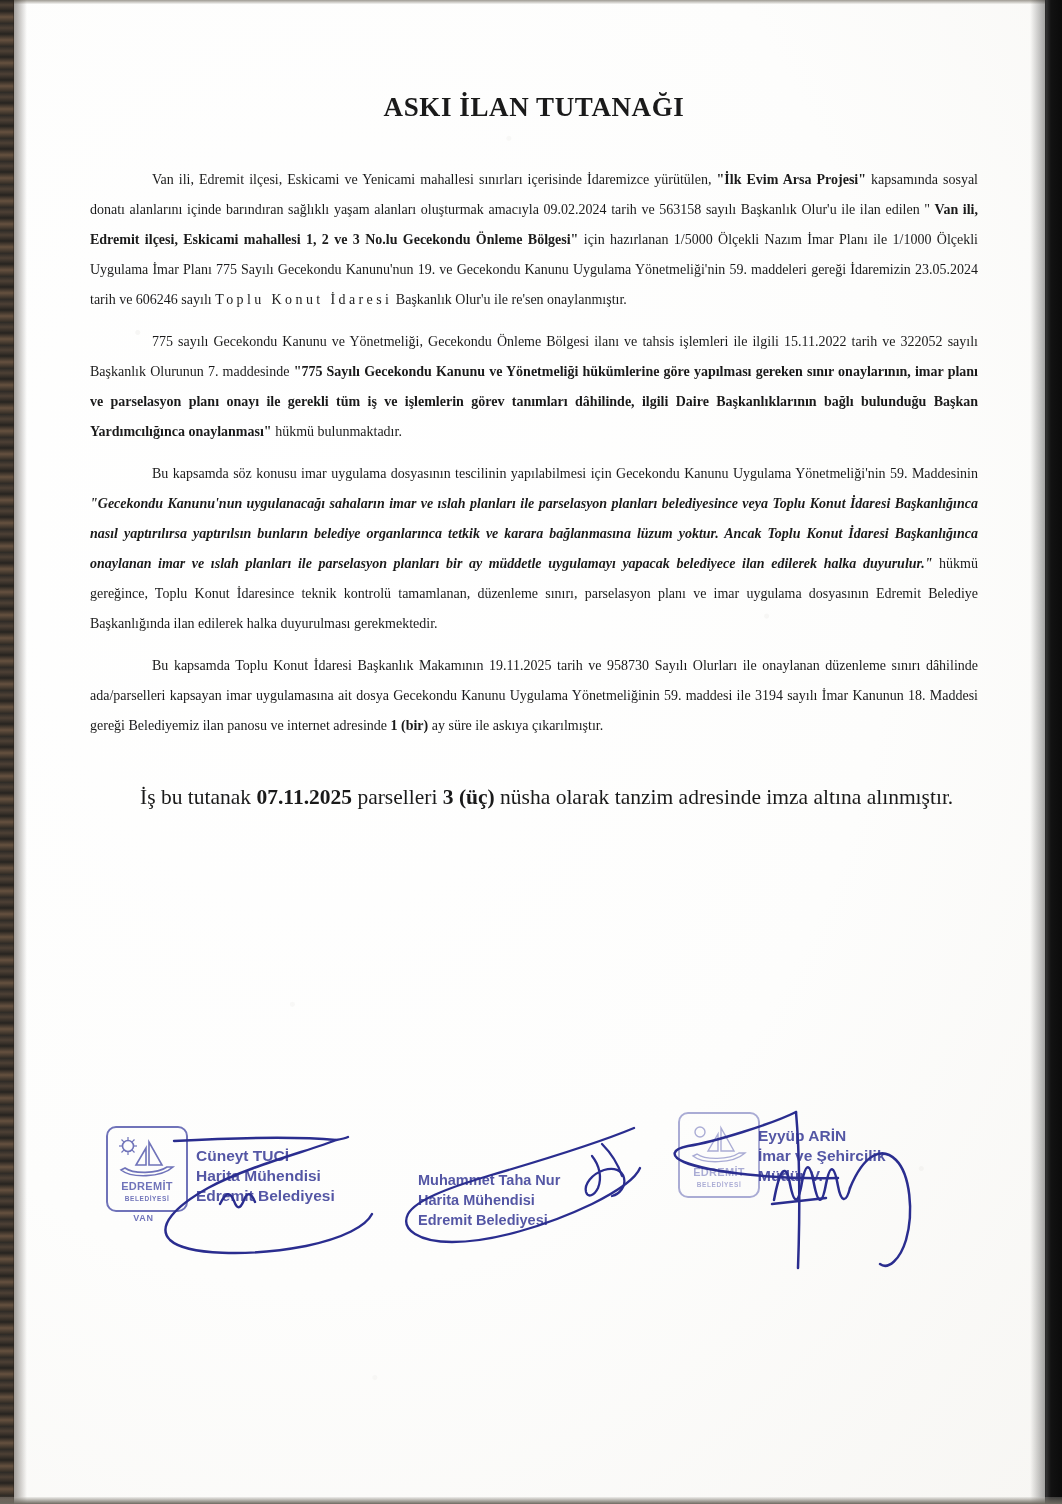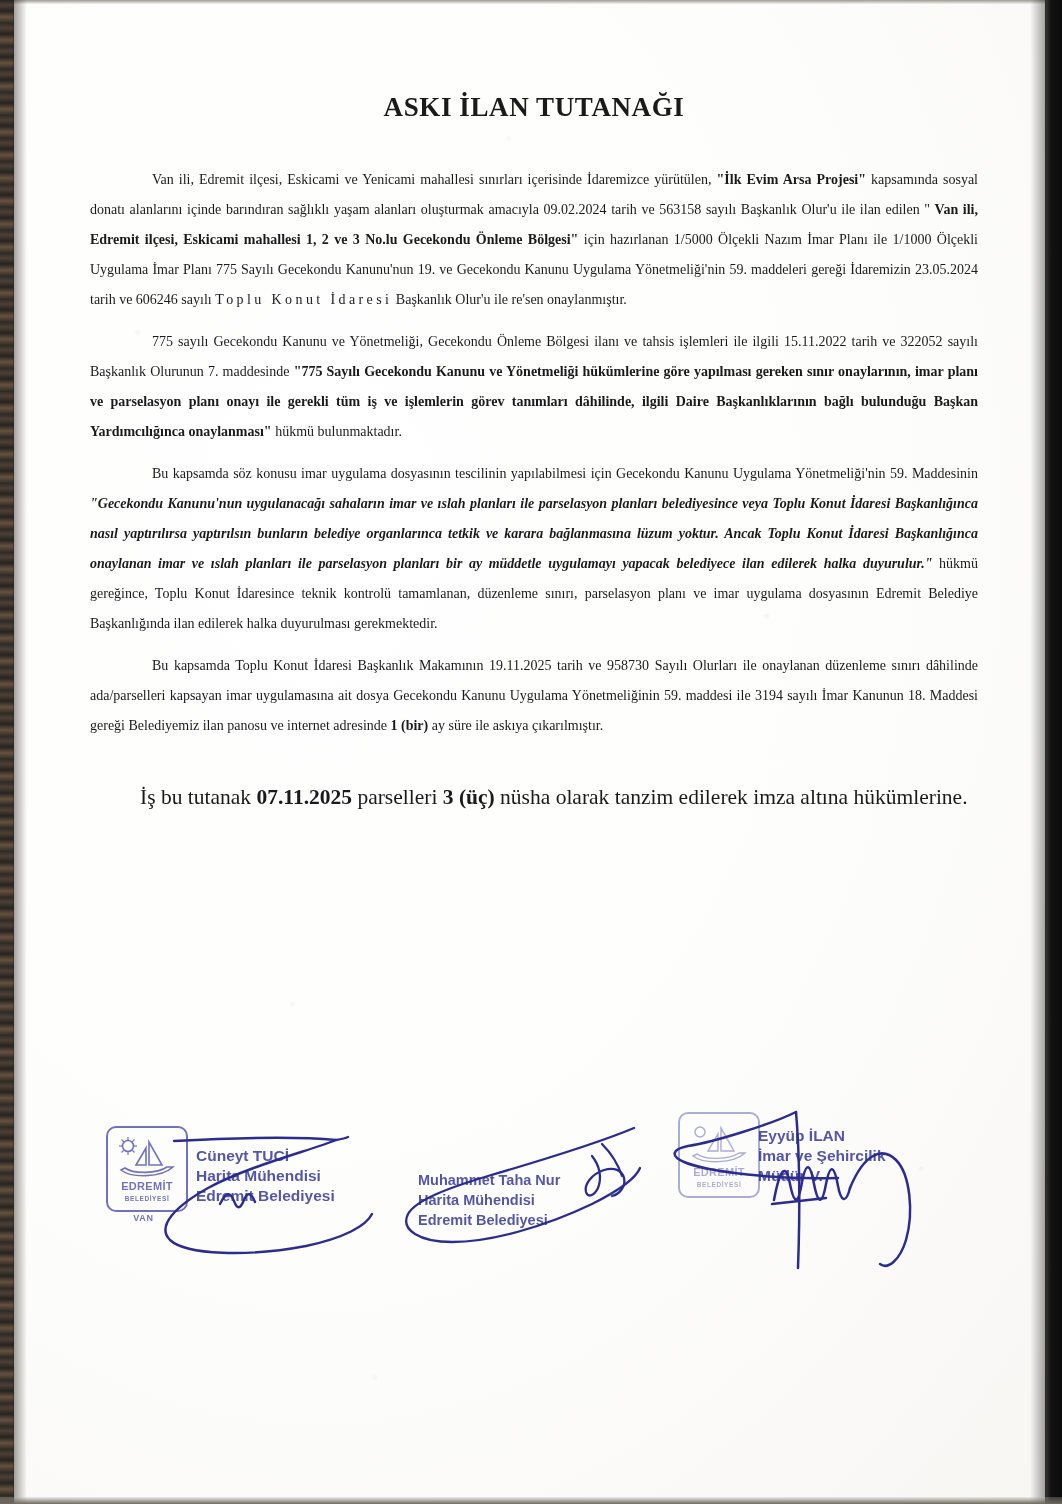--- a/index.html
+++ b/index.html
@@ -212,21 +212,21 @@
   <h1 id="doc-title">ASKI İLAN TUTANAĞI</h1>
 
   <p class="para" id="para-1"><span>Van ili, Edremit ilçesi, Eskicami ve Yenicami mahallesi sınırları içerisinde İdaremizce yürütülen, </span><b>"İlk Evim Arsa Projesi"</b><span> kapsamında  sosyal donatı alanlarını içinde barındıran sağlıklı yaşam alanları oluşturmak amacıyla 09.02.2024 tarih ve 563158 sayılı Başkanlık Olur'u ile ilan edilen " </span><b>Van ili, Edremit ilçesi, Eskicami mahallesi 1, 2 ve 3 No.lu Gecekondu Önleme Bölgesi"</b><span> için hazırlanan 1/5000 Ölçekli Nazım İmar Planı ile 1/1000 Ölçekli Uygulama İmar Planı 775 Sayılı Gecekondu Kanunu'nun 19. ve Gecekondu Kanunu Uygulama Yönetmeliği'nin 59. maddeleri gereği İdaremizin 23.05.2024 tarih ve 606246 sayılı </span><span class="sp">Toplu Konut İdaresi</span><span> Başkanlık Olur'u ile re'sen onaylanmıştır.</span></p>
 
   <p class="para" id="para-2"><span>775 sayılı Gecekondu Kanunu ve Yönetmeliği, Gecekondu Önleme Bölgesi ilanı ve tahsis işlemleri ile ilgili 15.11.2022 tarih ve 322052 sayılı Başkanlık Olurunun 7. maddesinde </span><b>"775 Sayılı Gecekondu Kanunu ve Yönetmeliği hükümlerine göre yapılması gereken sınır onaylarının, imar planı ve parselasyon planı onayı ile gerekli tüm iş ve işlemlerin görev tanımları dâhilinde, ilgili Daire Başkanlıklarının bağlı bulunduğu Başkan Yardımcılığınca onaylanması"</b><span> hükmü bulunmaktadır.</span></p>
 
   <p class="para" id="para-3"><span>Bu kapsamda söz konusu imar uygulama dosyasının tescilinin yapılabilmesi için Gecekondu Kanunu Uygulama Yönetmeliği'nin 59. Maddesinin </span><span class="bi">"Gecekondu Kanunu'nun uygulanacağı sahaların imar ve ıslah planları ile parselasyon planları belediyesince veya Toplu Konut İdaresi Başkanlığınca nasıl yaptırılırsa yaptırılsın bunların belediye organlarınca tetkik ve karara bağlanmasına lüzum yoktur. Ancak Toplu Konut İdaresi Başkanlığınca onaylanan imar ve ıslah planları ile parselasyon planları bir ay müddetle uygulamayı yapacak belediyece ilan edilerek halka duyurulur."</span><span> hükmü gereğince, Toplu Konut İdaresince teknik kontrolü tamamlanan, düzenleme sınırı, parselasyon planı ve imar uygulama dosyasının Edremit Belediye Başkanlığında ilan edilerek halka duyurulması gerekmektedir.</span></p>
 
   <p class="para" id="para-4"><span>Bu kapsamda Toplu Konut İdaresi Başkanlık Makamının 19.11.2025 tarih ve 958730 Sayılı Olurları ile onaylanan düzenleme sınırı dâhilinde ada/parselleri kapsayan imar uygulamasına ait dosya Gecekondu Kanunu Uygulama Yönetmeliğinin 59. maddesi ile 3194 sayılı İmar Kanunun 18. Maddesi gereği Belediyemiz ilan panosu ve internet adresinde </span><b>1 (bir)</b><span> ay süre ile askıya çıkarılmıştır.</span></p>
 
-  <p id="closing-line"><span>İş bu tutanak </span><b>07.11.2025</b><span> parselleri </span><b>3 (üç)</b><span> nüsha olarak tanzim edilerek imza altına hükümlerine.</span></p>
+  <p id="closing-line"><span>İş bu tutanak </span><b>07.11.2025</b><span> parselleri </span><b>3 (üç)</b><span> nüsha olarak tanzim adresinde imza altına alınmıştır.</span></p>
 
 </div>
 
 <div id="signature-row">
 
   <div class="stamp" id="stamp-left">
     <svg width="64" height="48" viewBox="0 0 64 48" aria-hidden="true">
       <g fill="none" stroke="#3a3fa0" stroke-width="1.6">
         <circle cx="13" cy="12" r="5.5"></circle>
         <g stroke-width="1.2">
@@ -295,21 +295,21 @@
         <path d="M34 8 L34 31 L47 31 Z"></path>
         <path d="M31 31 L31 14 L21 31 Z"></path>
         <path d="M6 36 C16 44, 46 44, 58 33 L52 33 C42 40, 18 40, 10 34 Z"></path>
       </g>
     </svg>
     <div class="stamp-name">EDREMİT</div>
     <div class="stamp-sub">BELEDİYESİ</div>
   </div>
 
   <div class="sig-block" id="sig-block-right">
-    <div class="sig-line">Eyyüp İLAN</div>
+    <div class="sig-line">Eyyüp ARİN</div>
     <div class="sig-line">İmar ve Şehircilik</div>
     <div class="sig-line">Müdür V.</div>
   </div>
 
   <div class="ink" style="left:590px; top:0px;">
     <svg width="320" height="170" viewBox="0 0 320 170" aria-hidden="true">
       <g fill="none" stroke="#2a2d8f" stroke-width="2.5" stroke-linecap="round">
         <path d="M128 4 C104 16, 46 34, 20 38 C4 41, 2 48, 16 54
                  C40 64, 110 72, 170 70"></path>
         <path d="M128 4 C132 50, 132 104, 130 160"></path>

